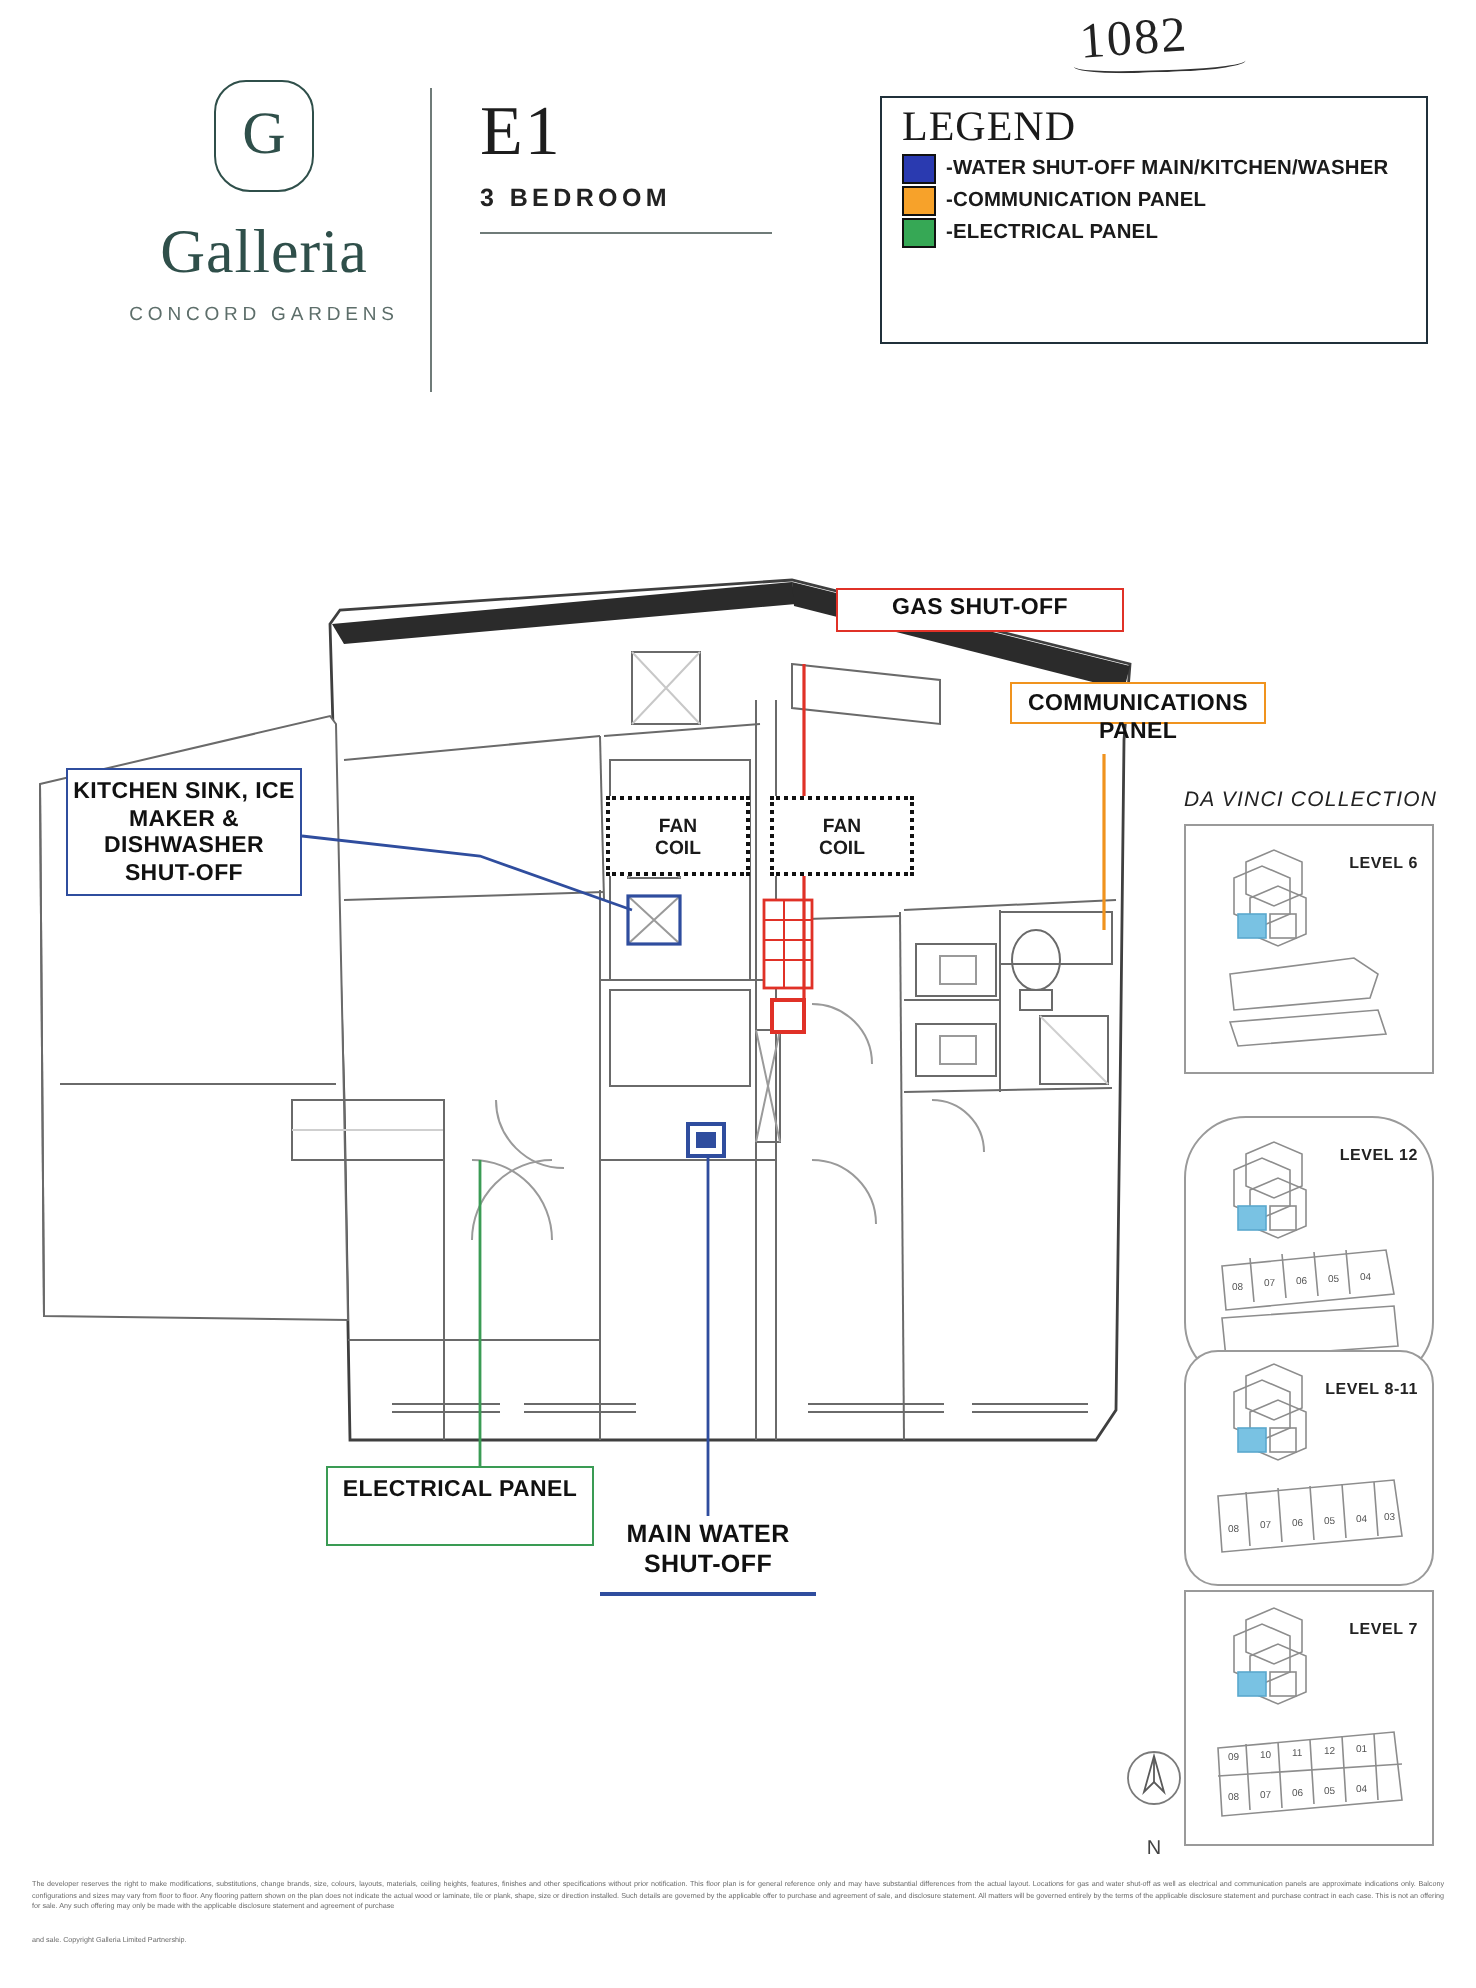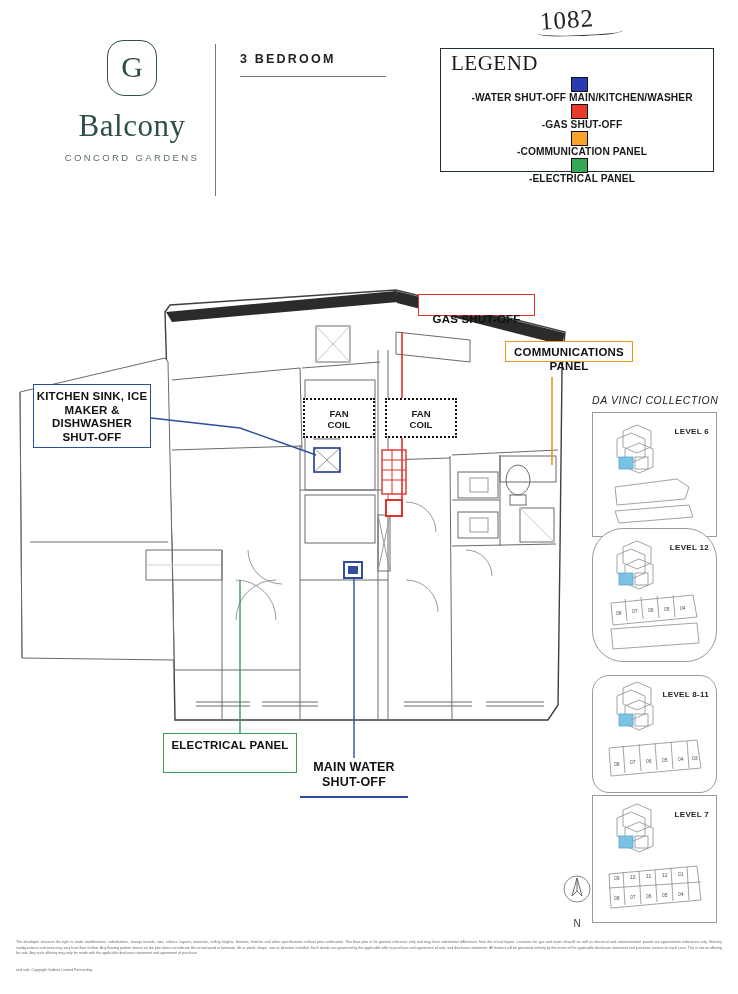--- a/index.html
+++ b/index.html
@@ -94,43 +94,42 @@
   #legend-title {
     font-family: "Liberation Serif", serif;
     font-size: 21px;
     margin: 2px 0 1px 10px;
     letter-spacing: 0.5px;
   }
   .legend-row {
     display: flex;
     align-items: center;
     margin: 1px 0 1px 10px;
-    flex-direction: column;
   }
   .legend-swatch {
     width: 15px; height: 13px;
     margin-right: 5px;
     border: 1px solid #111;
     flex: none;
   }
   .legend-swatch.dotted { background: #fff; border: 2px dotted #111; }
   .legend-label { font-size: 10.2px; font-weight: bold; letter-spacing: 0.1px; }
 
   
   .callout {
     background: #fff;
     font-weight: bold;
     text-align: center;
     line-height: 1.18;
     letter-spacing: 0.2px;
   }
   #callout-gas {
-    top: 294px; left: 418px; width: 117px; height: 22px;
+    top: 294px; left: 418px; width: 144px; height: 22px;
     border: 1.6px solid #e03127; color: #111;
-    font-size: 11.5px; padding-top: 18px; box-sizing: border-box;
+    font-size: 11.5px; padding-top: 3px; box-sizing: border-box;
   }
   #callout-comm {
     top: 341px; left: 505px; width: 128px; height: 21px;
     border: 1.6px solid #f0931e; color: #111;
     font-size: 11.5px; padding-top: 4px; box-sizing: border-box;
   }
   #callout-kitchen {
     top: 384px; left: 33px; width: 118px; height: 64px;
     border: 1.6px solid #2f4d9e; color: #111;
     font-size: 11.5px; padding-top: 5px; box-sizing: border-box;
@@ -169,21 +168,21 @@
     top: 394px; left: 592px;
     font-size: 10.5px; letter-spacing: 0.6px; color: #222; font-style: italic;
   }
   .keyplan-card {
     width: 125px;
     border: 1px solid #9a9a9a;
     background: #fff;
     box-sizing: border-box;
   }
   #keyplan-1 { top: 412px; left: 592px; height: 125px; }
-  #keyplan-2 { top: 528px; left: 592px; height: 134px; border-radius: 31px; }
+  #keyplan-2 { top: 558px; left: 592px; height: 134px; border-radius: 31px; }
   #keyplan-3 { top: 675px; left: 592px; height: 118px; border-radius: 17px; }
   #keyplan-4 { top: 795px; left: 592px; height: 128px; }
   .keyplan-label {
     position: absolute;
     right: 7px; top: 14px;
     font-size: 8px;
     font-weight: bold;
     letter-spacing: 0.3px;
     color: #222;
   }
@@ -201,41 +200,38 @@
   }
   #disclaimer-2 { top: 968px; left: 16px; width: 340px; font-size: 3.6px; color: #6b6b6b; }
 </style>
 </head>
 <body>
 
 <div class="abs" id="handwritten-code">1082</div>
 
 <div class="abs" id="brand-block">
   <div id="brand-monogram"></div>
-  <div id="brand-name">Balcony</div>
+  <div id="brand-name">Galleria</div>
   <div id="brand-sub">CONCORD GARDENS</div>
 </div>
 
 <div class="abs" id="header-divider"></div>
 
 <div class="abs" id="unit-block">
+  <div id="unit-code">E1</div>
   <div id="unit-type">3 BEDROOM</div>
   <div id="unit-rule"></div>
 </div>
 
 <div class="abs" id="legend-box">
   <div id="legend-title">LEGEND</div>
 
   <div class="legend-row">
     <span class="legend-swatch" style="background:#2a3ab0"></span>
     <span class="legend-label">-WATER SHUT-OFF MAIN/KITCHEN/WASHER</span>
-  </div>
-  <div class="legend-row">
-    <span class="legend-swatch" style="background:#e8392c"></span>
-    <span class="legend-label">-GAS SHUT-OFF</span>
   </div>
   <div class="legend-row">
     <span class="legend-swatch" style="background:#f7a22a"></span>
     <span class="legend-label">-COMMUNICATION PANEL</span>
   </div>
   <div class="legend-row">
     <span class="legend-swatch" style="background:#36a855"></span>
     <span class="legend-label">-ELECTRICAL PANEL</span>
   </div>
 </div>

